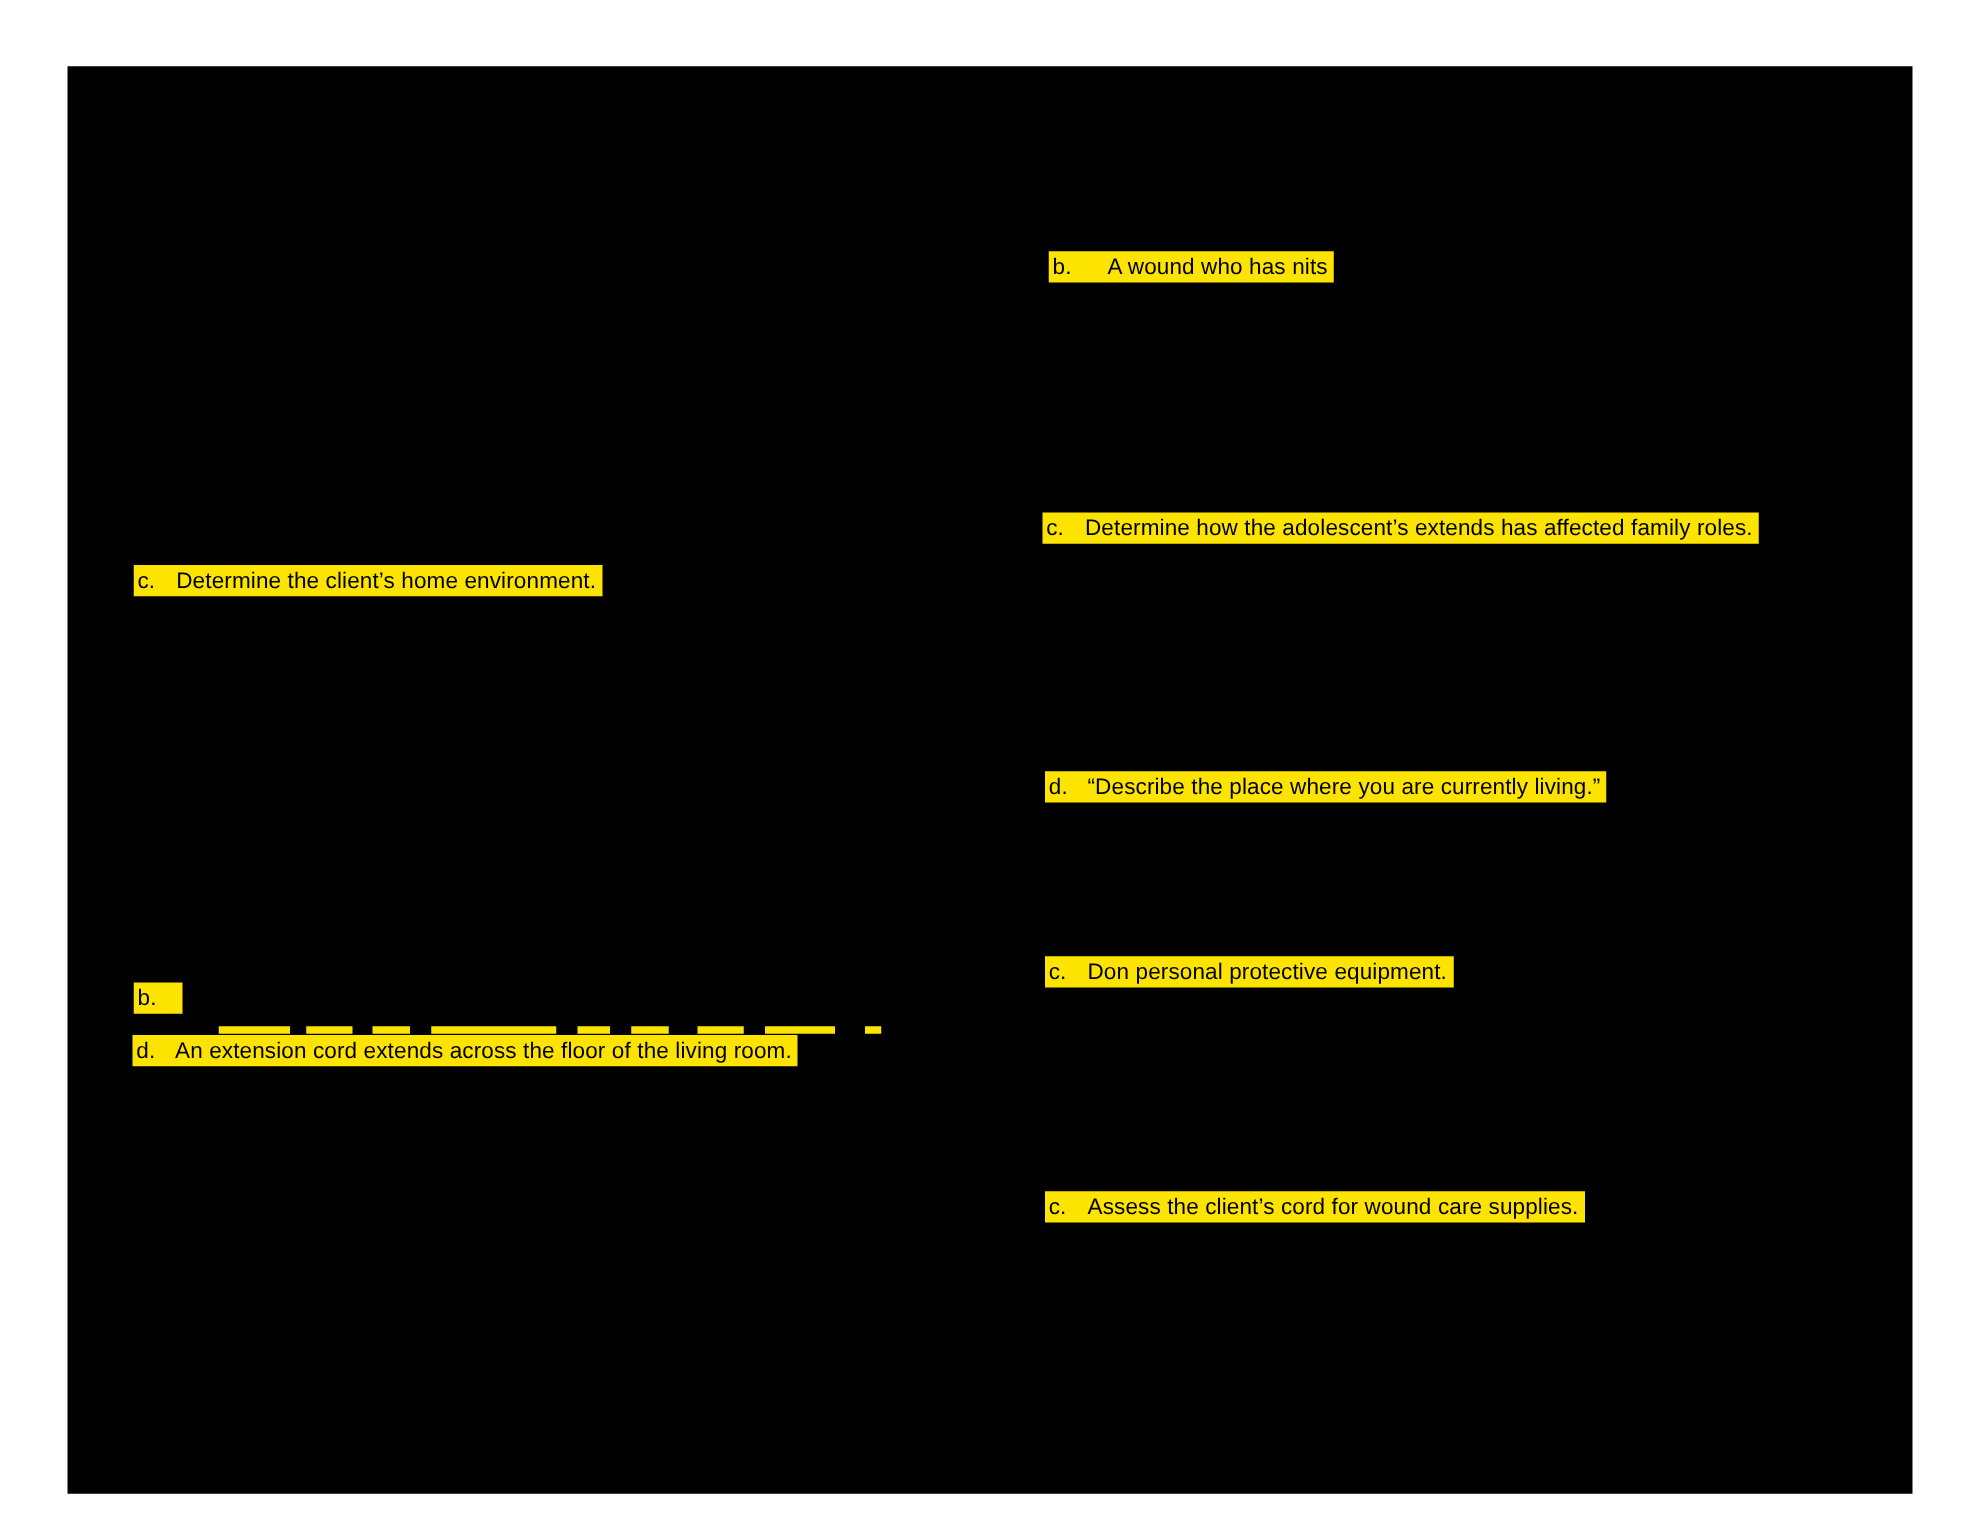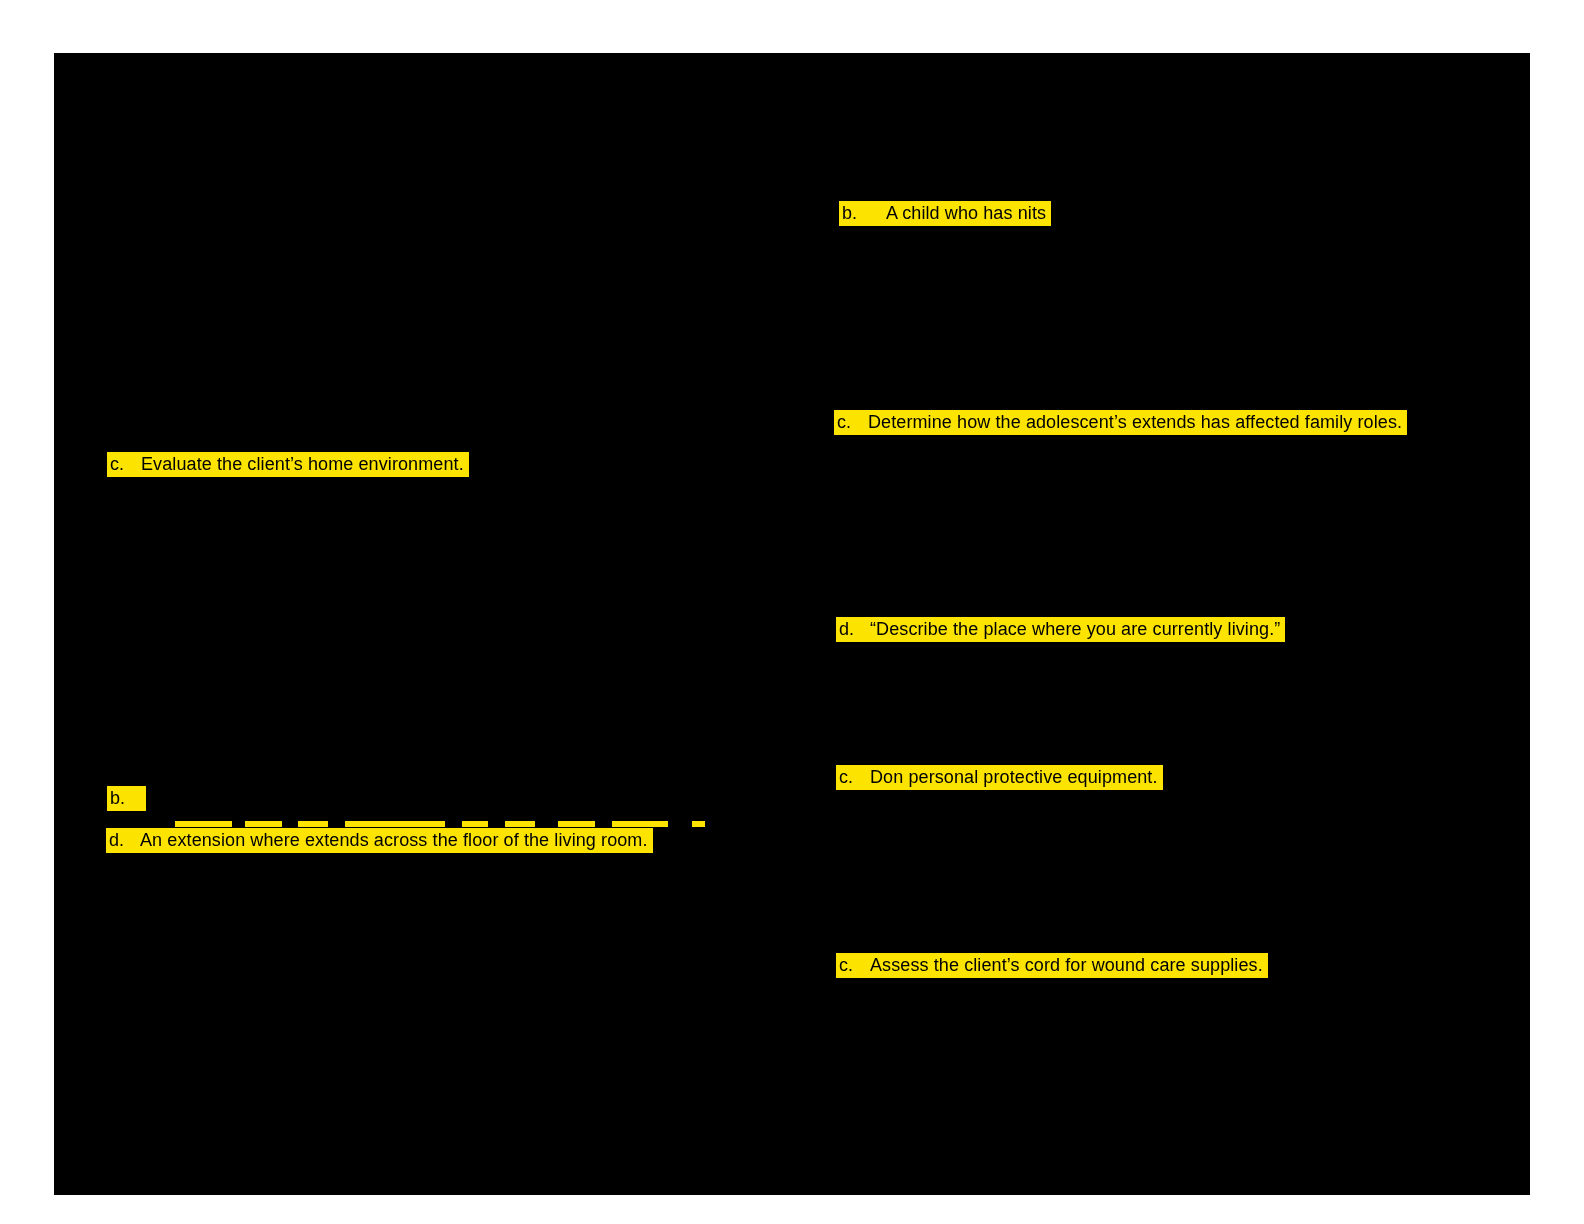--- a/index.html
+++ b/index.html
@@ -50,21 +50,21 @@
     background:var(--highlight);
   }
 </style>
 </head>
 <body>
 
 <div class="page">
 
   <div class="hl-line wide-gap" style="left:785px; top:148px;">
     <span class="marker">b.</span>
-    <span class="txt">A child who has nits</span>
+    <span class="txt">A wound who has nits</span>
   </div>
 
   <div class="hl-line" style="left:780px; top:357px;">
     <span class="marker">c.</span>
     <span class="txt">Determine how the adolescent’s extends has affected family roles.</span>
   </div>
 
   <div class="hl-line" style="left:782px; top:564px;">
     <span class="marker">d.</span>
     <span class="txt">“Describe the place where you are currently living.”</span>
@@ -75,35 +75,35 @@
     <span class="txt">Don personal protective equipment.</span>
   </div>
 
   <div class="hl-line" style="left:782px; top:900px;">
     <span class="marker">c.</span>
     <span class="txt">Assess the client’s cord for wound care supplies.</span>
   </div>
 
   <div class="hl-line" style="left:53px; top:399px;">
     <span class="marker">c.</span>
-    <span class="txt">Evaluate the client’s home environment.</span>
+    <span class="txt">Determine the client’s home environment.</span>
   </div>
 
   <div class="hl-line" style="left:53px; top:733px;">
     <span class="marker">b.</span>
   </div>
 
   <div class="frag" style="left:121px; top:768px; width:57px;"></div>
   <div class="frag" style="left:191px; top:768px; width:37px;"></div>
   <div class="frag" style="left:244px; top:768px; width:30px;"></div>
   <div class="frag" style="left:291px; top:768px; width:100px;"></div>
   <div class="frag" style="left:408px; top:768px; width:26px;"></div>
   <div class="frag" style="left:451px; top:768px; width:30px;"></div>
   <div class="frag" style="left:504px; top:768px; width:37px;"></div>
   <div class="frag" style="left:558px; top:768px; width:56px;"></div>
   <div class="frag" style="left:638px; top:768px; width:13px;"></div>
 
   <div class="hl-line" style="left:52px; top:775px;">
     <span class="marker">d.</span>
-    <span class="txt">An extension where extends across the floor of the living room.</span>
+    <span class="txt">An extension cord extends across the floor of the living room.</span>
   </div>
 
 </div>
 
 </body></html>

